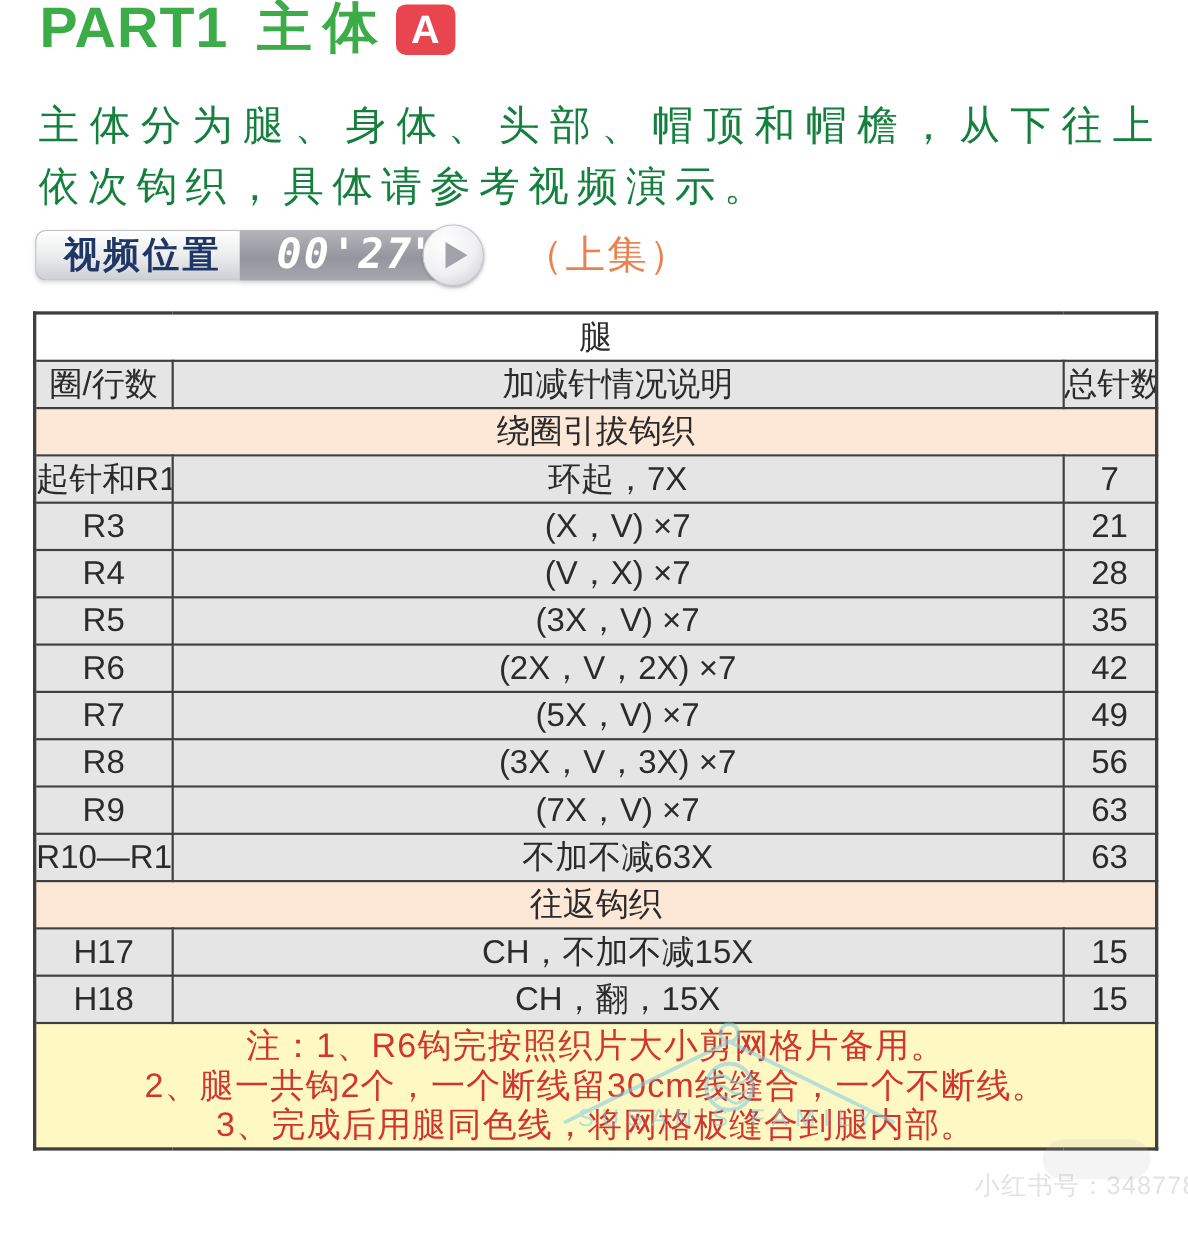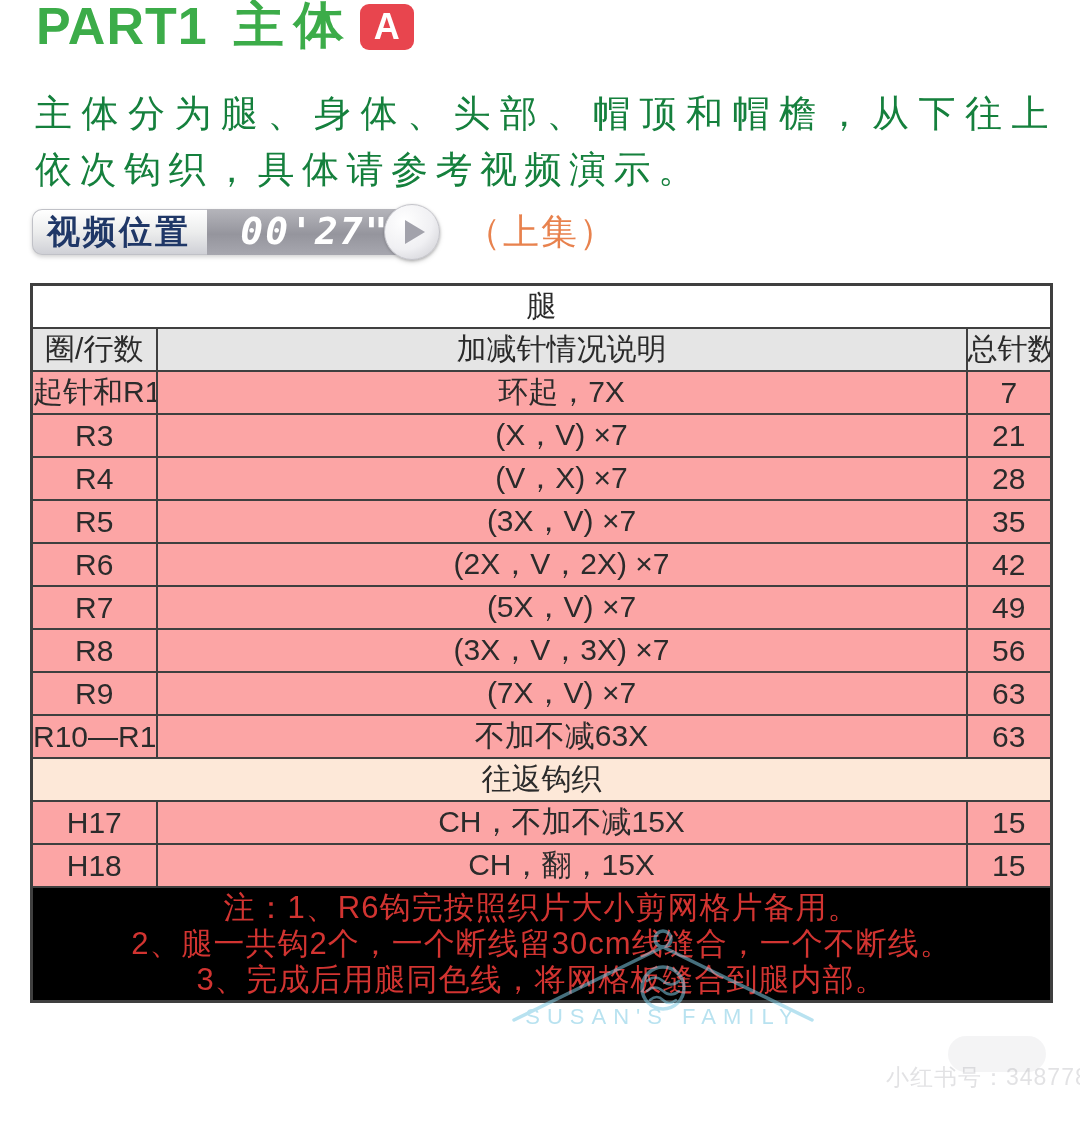--- a/index.html
+++ b/index.html
@@ -16,21 +16,21 @@
                  text-align:center; line-height:46px; }
 
   
   .intro { position:absolute; left:35px; top:86px; width:1040px; color:#15803d; }
   .intro .l1 { font-size:37px; letter-spacing:9.5px; line-height:56px; white-space:nowrap; }
   .intro .l2 { font-size:37px; letter-spacing:7.5px; line-height:56px; white-space:nowrap; }
 
   
   .video-row { position:absolute; left:32px; top:207px; height:50px; display:flex; align-items:center; }
   .vb { position:relative; display:flex; height:46px; filter:drop-shadow(0 2px 2px rgba(0,0,0,.18)); }
-  .vb-left { height:46px; padding:0 16px 0 14px; border-radius:10px 0 0 10px;
+  .vb-left { height:46px; padding:0 16px 0 25px; border-radius:10px 0 0 10px;
              background:linear-gradient(180deg,#ffffff 0%,#eceded 50%,#cfd0d6 100%);
              border:1px solid #c0c1c7; border-right:none;
              color:#1f3767; font-weight:bold; font-size:33px; letter-spacing:3px; line-height:44px; }
   .vb-right { height:46px; width:216px; border-radius:0 23px 23px 0;
               background:linear-gradient(180deg,#b5b5bb 0%,#95959d 55%,#a7a7af 100%);
               color:#fff; font-weight:bold; font-style:italic; font-size:38px;
               font-family:"DejaVu Sans Mono", monospace;
               text-align:center; line-height:44px; letter-spacing:2px; }
   .vb-play { position:absolute; left:352px; top:-5px; width:56px; height:56px; border-radius:50%;
              background:radial-gradient(circle at 35% 30%, #ffffff 0%, #f0f0f3 55%, #c9c9cf 100%);
@@ -41,23 +41,23 @@
   .episode { margin-left:42px; color:#e8824e; font-size:36px; letter-spacing:2px; }
 
   
   table.leg { position:absolute; left:30px; top:283px; width:1020px;
               border-collapse:collapse; table-layout:fixed; border:3px solid #3f3f3f; }
   table.leg td, table.leg th { border:2px solid #3f3f3f; text-align:center; vertical-align:middle;
               font-weight:normal; font-size:30px; color:#2b2b2b; padding:0; overflow:hidden; white-space:nowrap; }
   tr.t-title td { height:40px; font-size:30px; background:#fff; }
   tr.t-head th { height:42px; background:#e5e5e5; font-size:30px; }
   td.section   { height:42px; background:#fde8d8; font-size:30px; }
-  tr.t-data td { height:43px; background:#fca5a5; }
+  tr.t-data td { height:43px; background:#e5e5e5; }
   td.c-round   { font-size:28px; }
-  td.notes-cell { height:114px; background:#000000; padding:4px 0 2px 0; }
+  td.notes-cell { height:114px; background:#fef9c3; padding:4px 0 2px 0; }
   .note-line { color:#d23431; font-size:31px; line-height:36px; letter-spacing:1px; text-align:center; white-space:nowrap; }
 
   
   .wm { position:absolute; left:500px; top:928px; width:326px; text-align:center;
         color:#7fcbe4; opacity:.55; pointer-events:none; z-index:6; }
   .wm svg { display:block; margin:0 auto; }
   .wm-en { font-size:22px; letter-spacing:7px; margin-top:-30px; white-space:nowrap; }
   .wm-cn { font-size:40px; letter-spacing:20px; margin-top:4px; white-space:nowrap; text-indent:20px; }
 
   
@@ -102,20 +102,23 @@
     <tbody>
       <tr class="t-title">
         <td colspan="3">腿</td>
       </tr>
       <tr class="t-head">
         <th>圈/行数</th>
         <th>加减针情况说明</th>
         <th>总针数</th>
       </tr>
 
+      <tr>
+          <td colspan="3" class="section">绕圈引拔钩织</td>
+        </tr>
         <tr class="t-data">
           <td class="c-round">起针和R1</td>
           <td class="c-desc">环起，7X</td>
           <td class="c-total">7</td>
         </tr>
         <tr class="t-data">
           <td class="c-round">R3</td>
           <td class="c-desc">(X，V) ×7</td>
           <td class="c-total">21</td>
         </tr>

